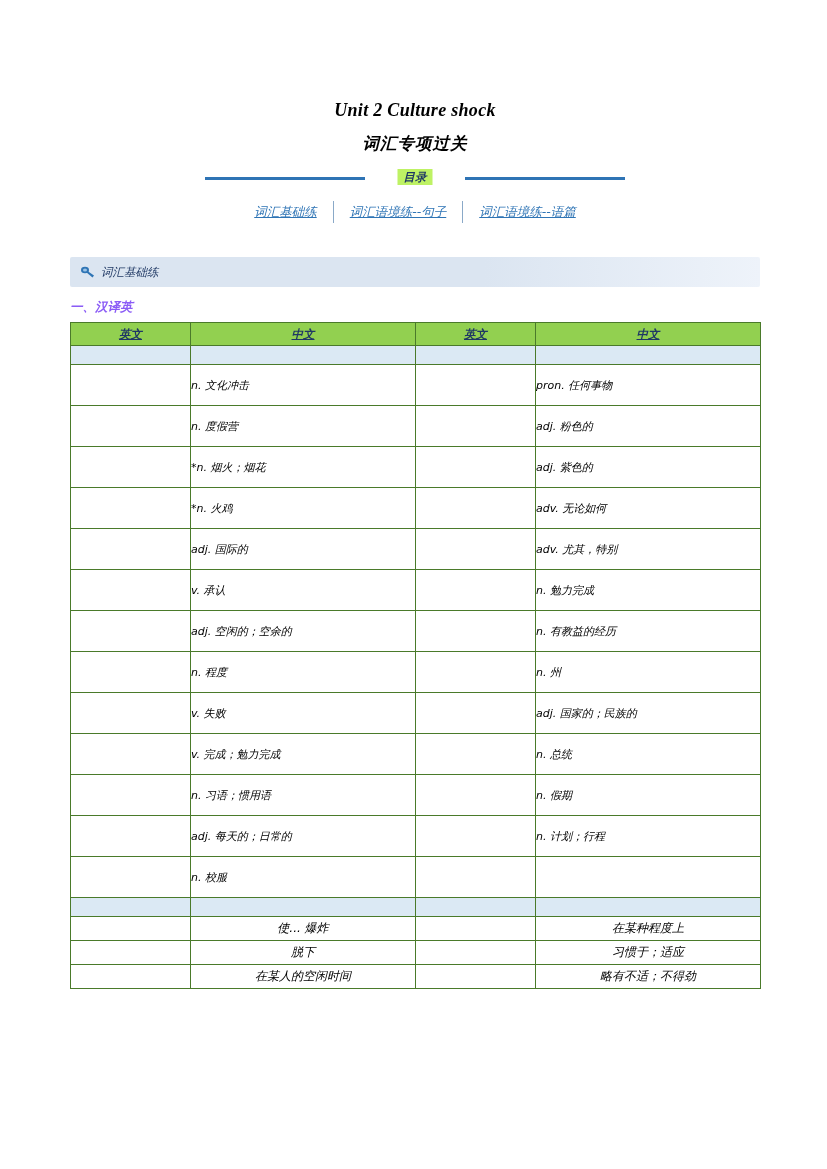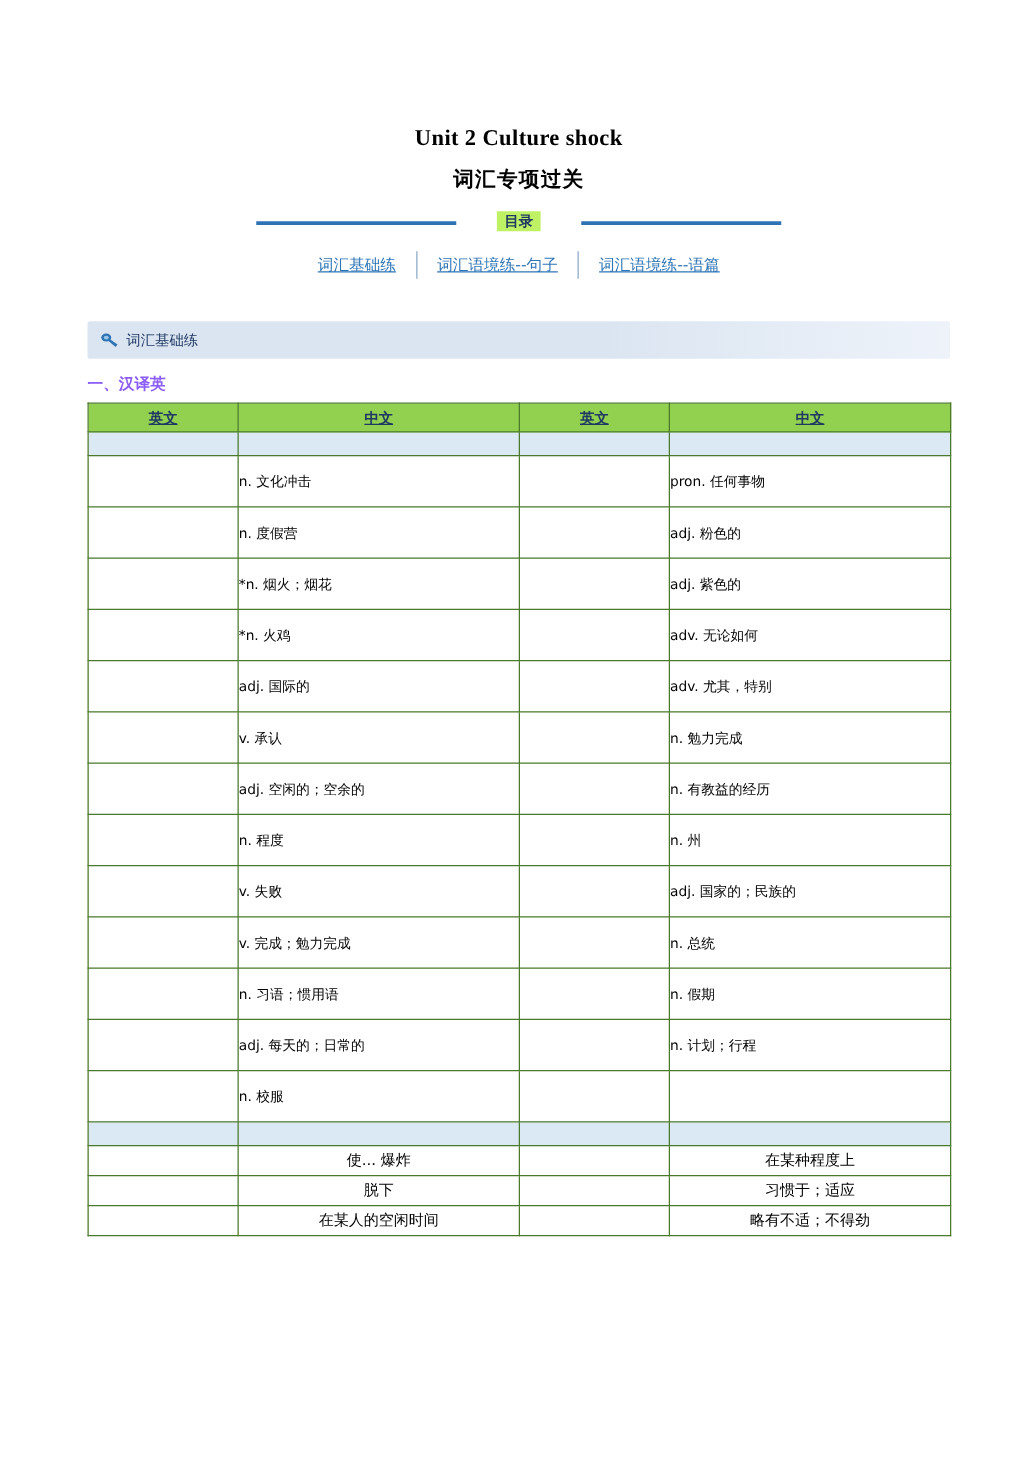--- a/index.html
+++ b/index.html
@@ -15,20 +15,21 @@
     position: relative;
     overflow: hidden;
   }
   .page {
     position: absolute;
     left: 0; top: 0;
     width: 827px;
     height: 985px;
     padding: 18px;
     box-sizing: border-box;
+    font-style: italic;
   }
   .content {
     position: absolute;
     left: 70px;
     top: 100px;
     width: 690px;
   }
   .doc-title {
     text-align: center;
     font-family: "Liberation Serif", serif;

